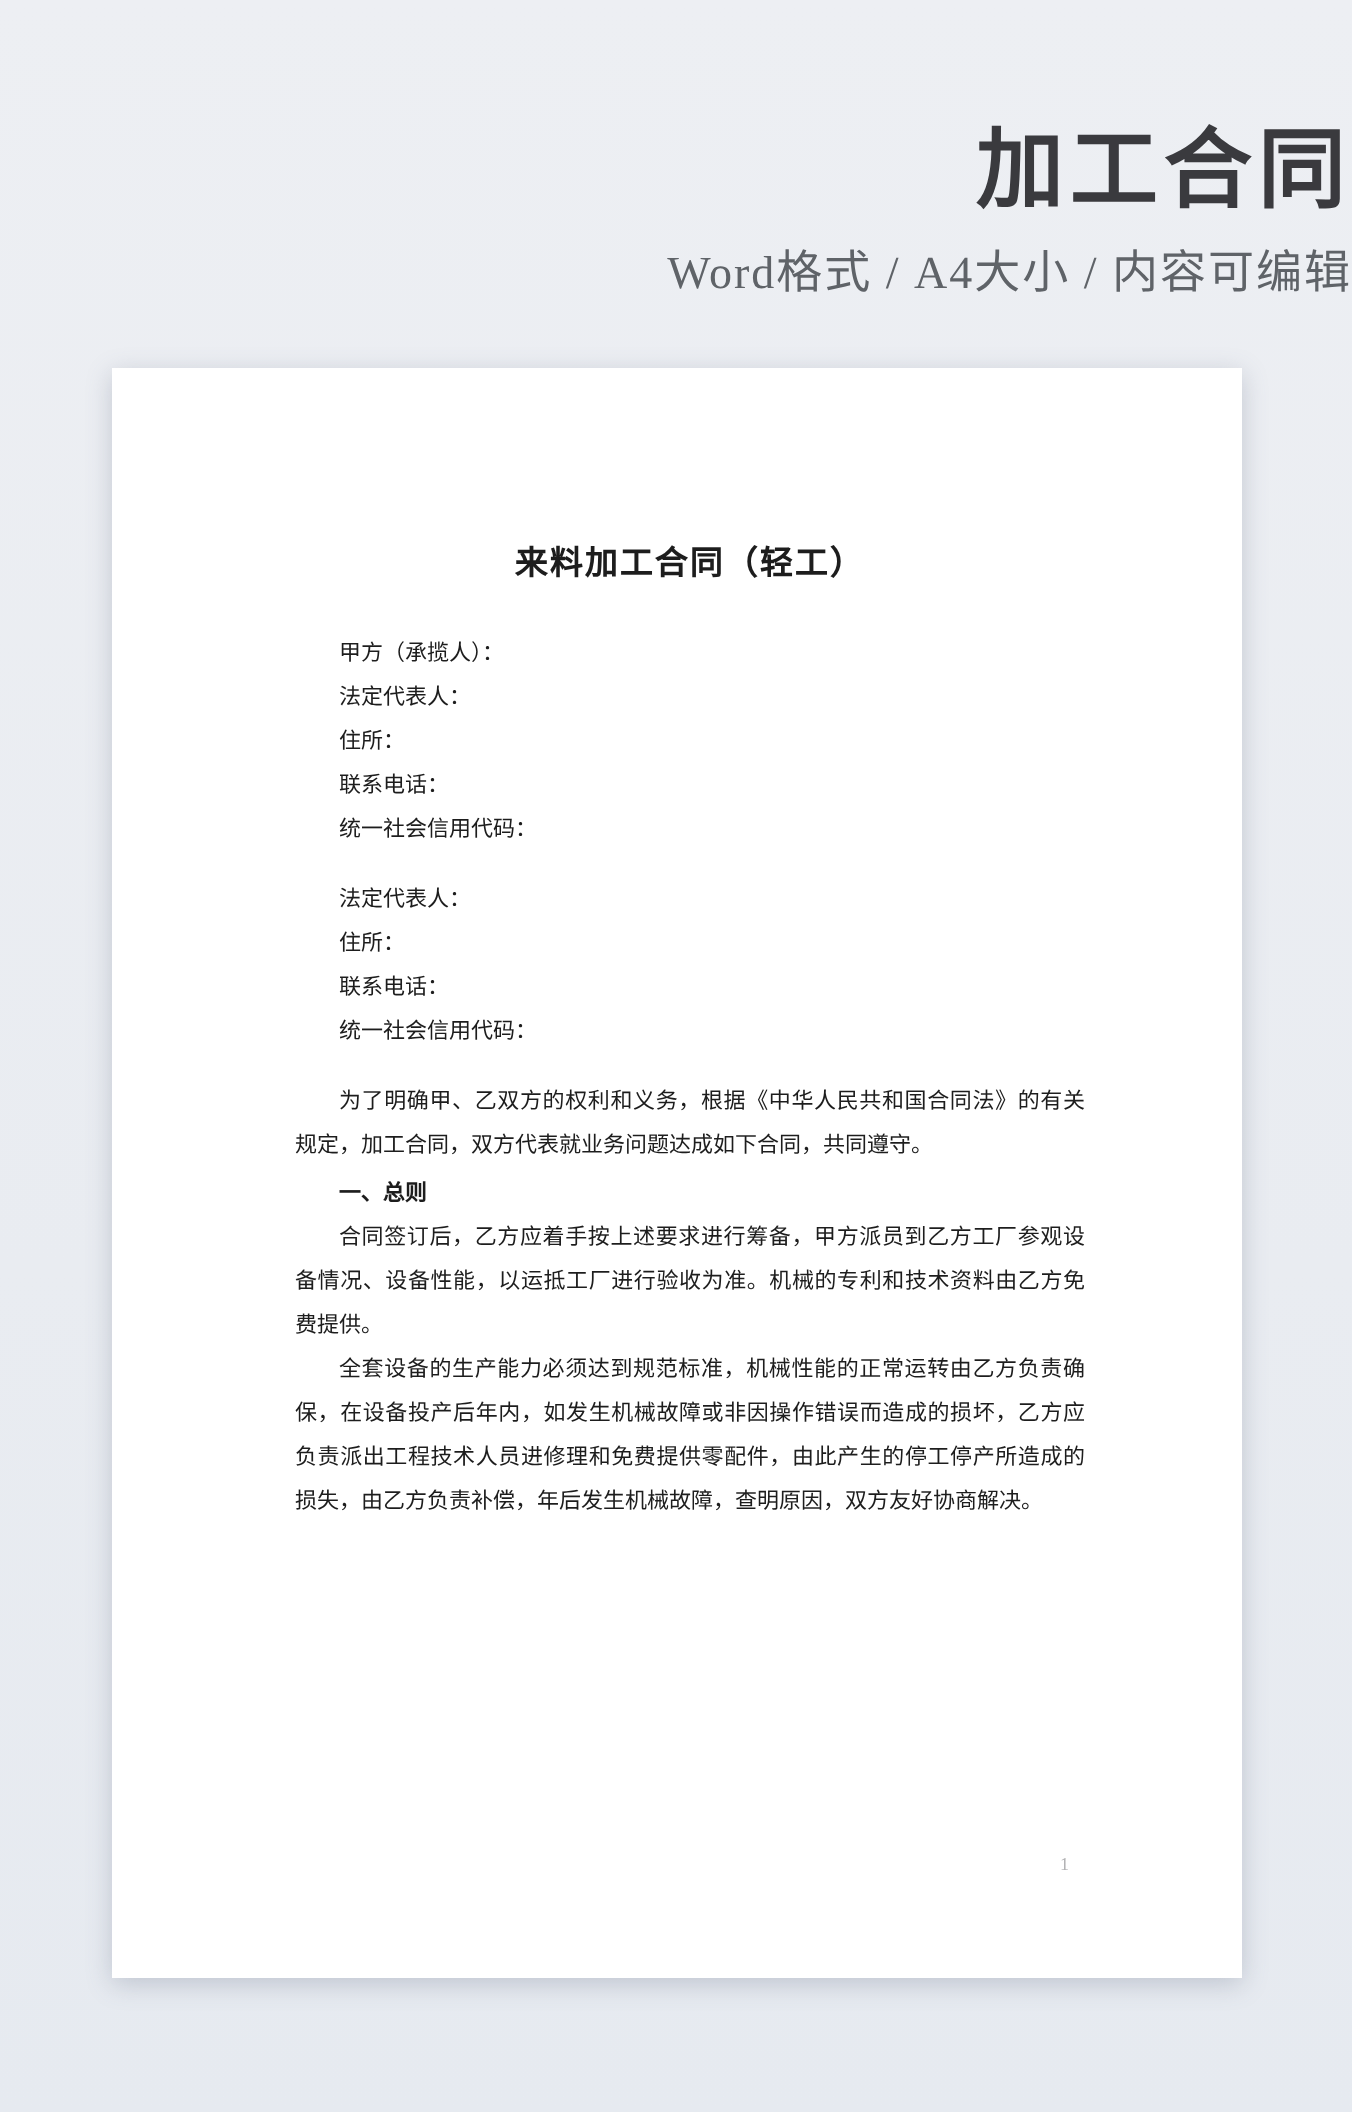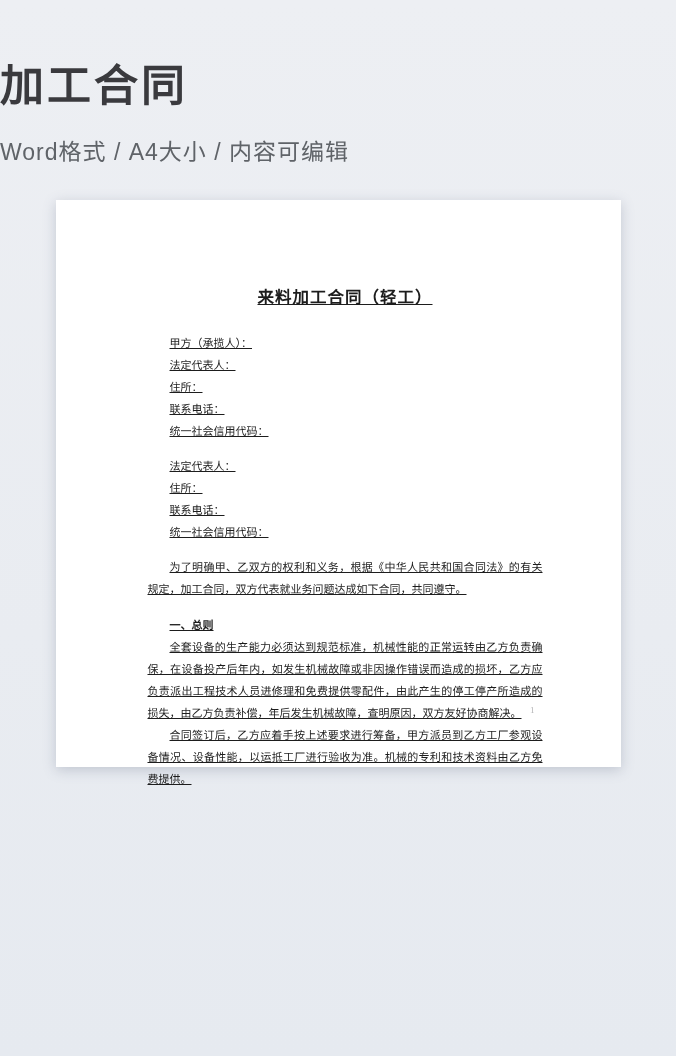--- a/index.html
+++ b/index.html
@@ -6,46 +6,46 @@
   html, body { width: 676px; }
   body {
     width: 676px;
     height: 1056px;
     background: linear-gradient(180deg, #edeff3 0%, #e9ecf1 60%, #e6eaf0 100%);
     font-family: "Liberation Sans", sans-serif;
     overflow: hidden;
   }
   .banner {
     padding-top: 60px;
-    text-align: left;
+    text-align: right;
   }
   .banner-title {
     font-size: 44px;
     font-weight: 700;
     color: #3a3a3e;
     letter-spacing: 3px;
     line-height: 1.2;
   }
   .banner-subtitle {
-    margin-top: 20px;
+    margin-top: 4px;
     font-size: 23px;
     color: #5f6368;
     letter-spacing: 1px;
+    font-family: Liberation Serif, serif;
   }
   .page {
     position: relative;
     width: 565px;
-    height: 567px;
+    height: 805px;
     margin: 33px auto 0 auto;
     background: #ffffff;
     box-shadow: 0 3px 12px rgba(90, 100, 125, 0.28);
     padding: 84px 78px 0 92px;
     font-family: "Liberation Serif", "DejaVu Serif", serif;
     color: #1d1d1d;
-    text-decoration: underline;
   }
   .doc-title {
     font-size: 16.5px;
     font-weight: 700;
     text-align: center;
     letter-spacing: 1px;
     margin-bottom: 24px;
   }
   .doc-body {
     font-size: 11px;
@@ -58,21 +58,21 @@
     text-indent: 2em;
   }
   .para {
     text-indent: 2em;
     text-align: justify;
   }
   .preamble { margin-bottom: 0; }
   .section-heading {
     text-indent: 2em;
     font-weight: 700;
-    margin-top: 14px;
+    margin-top: 2px;
   }
   .page-number {
     position: absolute;
     right: 86px;
     bottom: 52px;
     font-size: 9px;
     color: #b3b3b5;
     font-family: "Liberation Serif", "DejaVu Serif", serif;
   }
 </style>
@@ -100,18 +100,18 @@
       <p class="party-line">法定代表人：</p>
       <p class="party-line">住所：</p>
       <p class="party-line">联系电话：</p>
       <p class="party-line">统一社会信用代码：</p>
     </div>
 
     <p class="para preamble">为了明确甲、乙双方的权利和义务，根据《中华人民共和国合同法》的有关规定，加工合同，双方代表就业务问题达成如下合同，共同遵守。</p>
 
     <p class="section-heading">一、总则</p>
 
+    <p class="para">合同签订后，乙方应着手按上述要求进行筹备，甲方派员到乙方工厂参观设备情况、设备性能，以运抵工厂进行验收为准。机械的专利和技术资料由乙方免费提供。</p>
     <p class="para">全套设备的生产能力必须达到规范标准，机械性能的正常运转由乙方负责确保，在设备投产后年内，如发生机械故障或非因操作错误而造成的损坏，乙方应负责派出工程技术人员进修理和免费提供零配件，由此产生的停工停产所造成的损失，由乙方负责补偿，年后发生机械故障，查明原因，双方友好协商解决。</p>
-    <p class="para">合同签订后，乙方应着手按上述要求进行筹备，甲方派员到乙方工厂参观设备情况、设备性能，以运抵工厂进行验收为准。机械的专利和技术资料由乙方免费提供。</p>
   </div>
 
   <div class="page-number">1</div>
 </section>
 
 </body></html>

